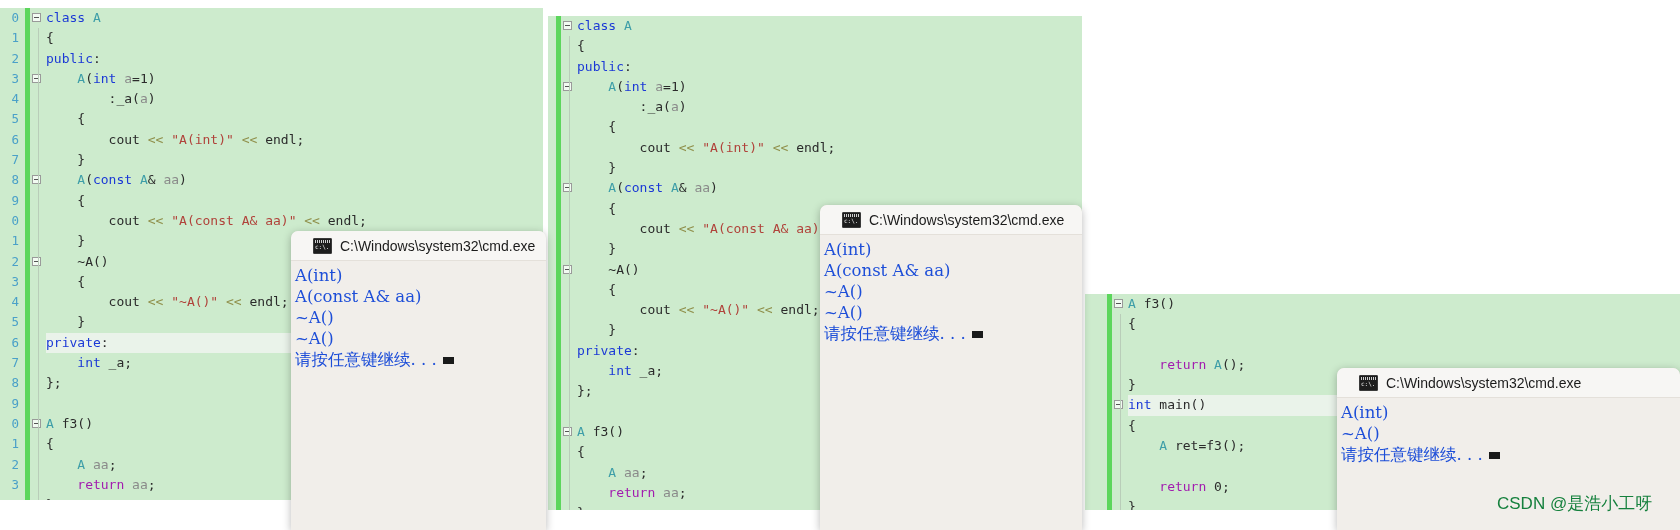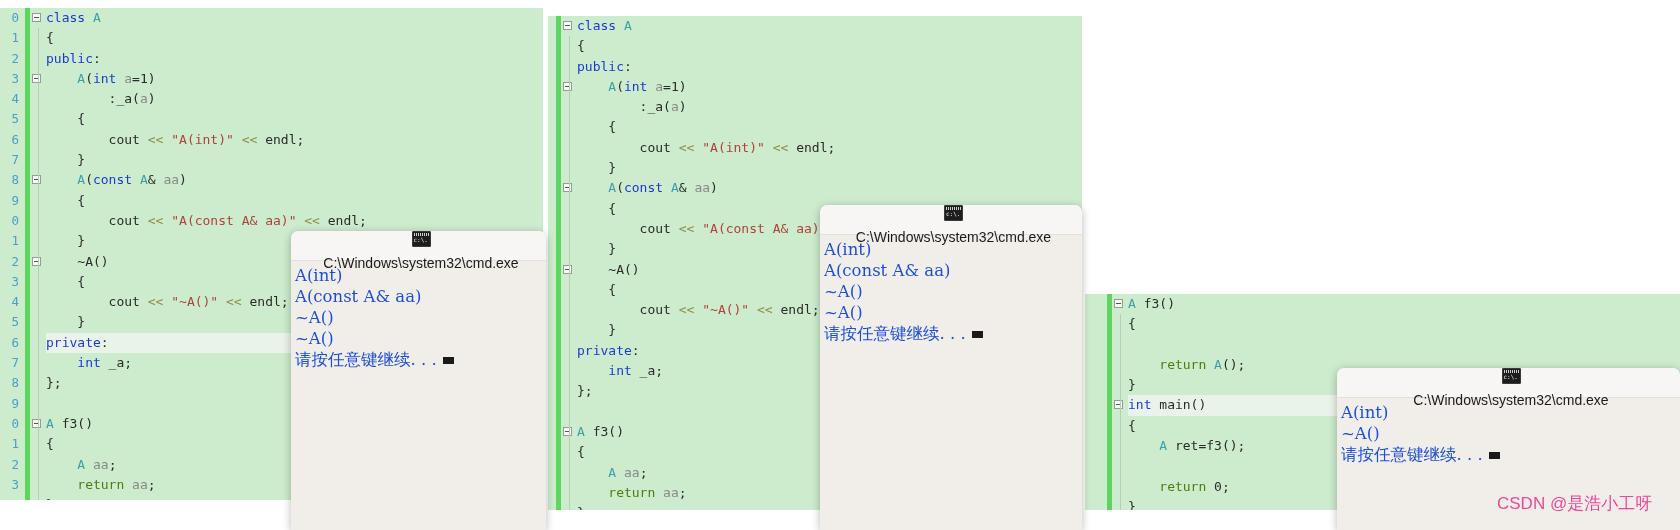--- a/index.html
+++ b/index.html
@@ -24,41 +24,40 @@
   .changebar{position:absolute;top:0;bottom:0;width:5px;background:#5cd65c;}
   .foldcol{position:absolute;top:0;bottom:0;width:14px;}
   .codelines{position:absolute;top:0;left:0;right:0;
     font-size:13px;line-height:20.3px;white-space:pre;color:#2b2b2b;}
   .ln{height:20.3px;position:relative;}
   .ln.hl{background:#eaf3ea;}
   .tok-kw{color:#1b39d6;}      
   .tok-type{color:#3e9ea8;}    
   .tok-str{color:#b0423a;}     
   .tok-op{color:#8f8f4a;}      
-  .tok-ret{color:#4d7c0f;}     
+  .tok-ret{color:#a21caf;}     
   .tok-var{color:#8a8a8a;}
   .fold{
     position:absolute;left:0;top:5px;width:9px;height:9px;
     border:1px solid #9a9a9a;background:#f2fbf2;box-sizing:border-box;
   }
   .fold:after{content:"";position:absolute;left:1px;top:3px;width:5px;height:1px;background:#555;}
   .guide{position:absolute;width:1px;background:#b9cdb9;}
 
   
   .cmd{
     position:absolute;background:#f1eeea;
     border-radius:7px 7px 0 0;
     box-shadow:0 2px 9px rgba(0,0,0,.28);
     overflow:hidden;
   }
   .cmd .bar{
     height:29px;background:#f7f6f4;border-radius:7px 7px 0 0;
-    display:flex;align-items:center;padding-left:5px;gap:8px;
+    display:flex;align-items:center;padding-left:22px;gap:8px;
     border-bottom:1px solid #e4e0da;
-    flex-direction:column;
   }
   .cmdicon{
     width:17px;height:14px;background:#1d1d1d;border:1px solid #3a3a3a;
     border-radius:1px;position:relative;flex:0 0 auto;
   }
   .cmdicon:before{
     content:"";position:absolute;left:1px;top:1px;right:1px;height:3px;
     background:repeating-linear-gradient(90deg,#cfcfcf 0 1px,#1d1d1d 1px 2px);
   }
   .cmdicon:after{
@@ -71,21 +70,21 @@
   }
   .cmdbody{
     padding:4px 0 0 4px;
     font-family:"DejaVu Serif","Liberation Serif",serif;
     font-size:16.5px;line-height:21px;color:#1d4ed8;white-space:pre;
   }
   .cursorblk{display:inline-block;width:11px;height:7px;background:#1a1a1a;
     vertical-align:middle;margin-left:6px;}
   .watermark{
     position:absolute;font-family:"Liberation Sans","DejaVu Sans",sans-serif;
-    font-size:17px;color:#ec4899;white-space:nowrap;
+    font-size:17px;color:#15803d;white-space:nowrap;
   }
 </style>
 </head>
 <body>
 
 <div class="stage">
 
   <div class="editor" style="left:0px;top:8px;width:543px;height:492px;">
     <div class="codearea">
       <div class="gutter" id="gutter-1">

